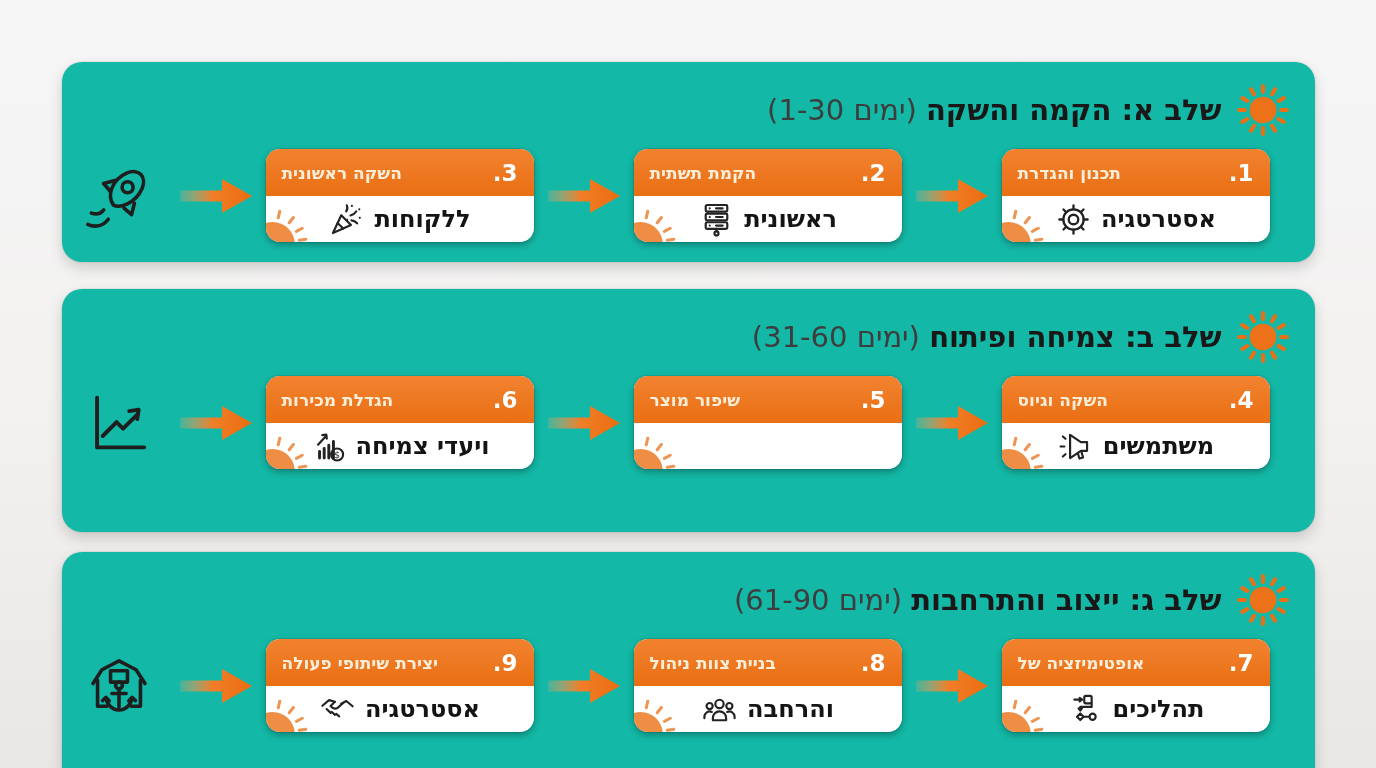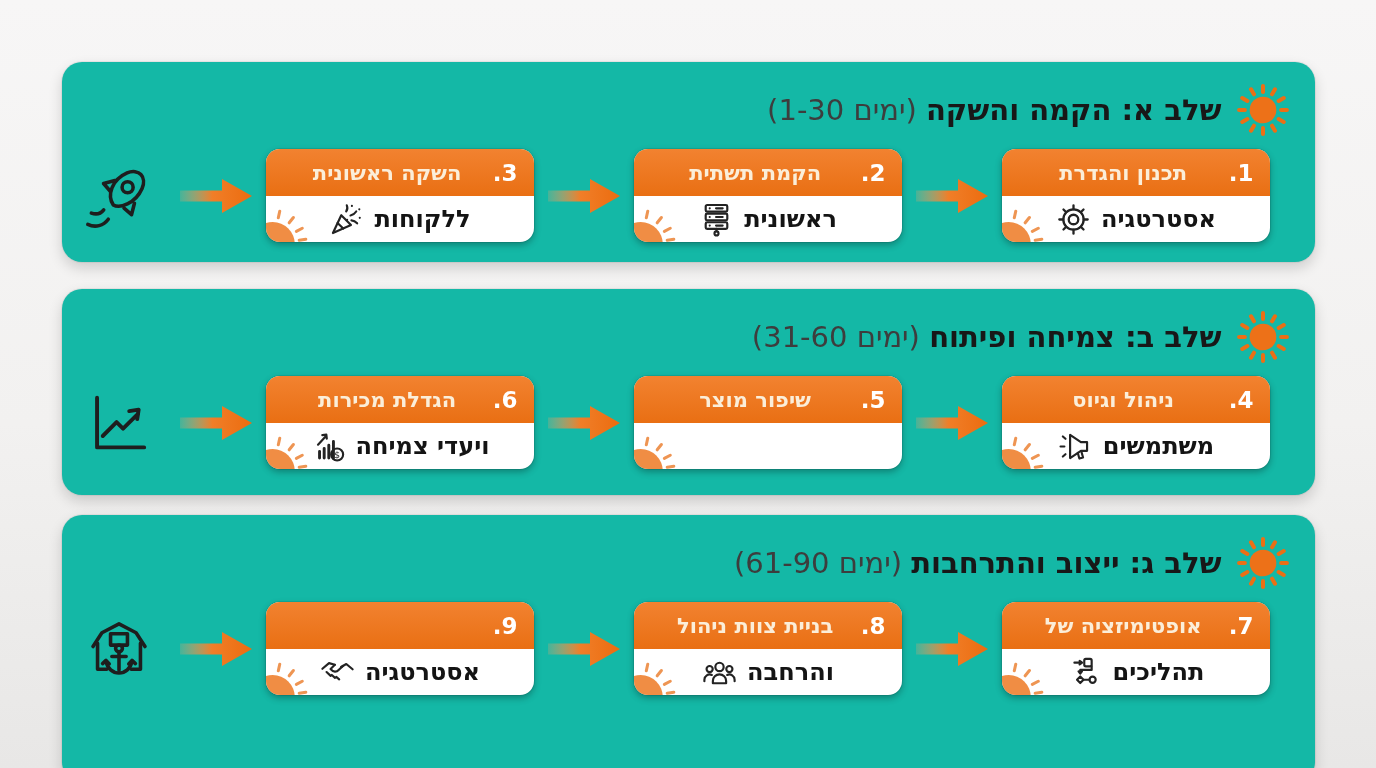--- a/index.html
+++ b/index.html
@@ -7,21 +7,21 @@
     width:1376px;height:768px;overflow:hidden;
     background:linear-gradient(180deg,#f7f6f6 0%,#f2f1f0 55%,#e8e7e6 100%);
     font-family:"DejaVu Sans",sans-serif;
   }
   .wrap{padding-top:62px;}
   .panel{
     width:1253px;height:200px;margin:0 auto 27px auto;
     background:#14b8a6;border-radius:20px;position:relative;
     box-shadow:0 6px 14px rgba(0,0,0,.16),0 0 0 1px rgba(0,0,0,.05);
   }
-  .panel.p2{height:206px;margin-bottom:20px;}
+  .panel.p2{height:243px;margin-bottom:20px;}
   .panel.p3{height:267px;}
   .phase-head{
     position:absolute;top:19px;right:23px;
     display:flex;direction:rtl;align-items:center;gap:12px;white-space:nowrap;
   }
   .sun{width:58px;height:58px;flex:0 0 auto;}
   .phase-title{font-size:29px;color:#222;}
   .pt-bold{font-weight:700;color:#181818;}
   .pt-days{font-weight:400;color:#3d3d3d;}
   .steps-row{
@@ -31,21 +31,21 @@
   .card{
     width:268px;height:93px;border-radius:14px;background:#fff;
     position:relative;overflow:hidden;flex:0 0 auto;
     box-shadow:0 3px 7px rgba(0,0,0,.30),0 0 0 1px rgba(0,0,0,.08);
   }
   .card-head{
     height:47px;background:linear-gradient(180deg,#F28230,#E96F13);
     display:flex;direction:rtl;align-items:center;padding:0 16px;
   }
   .num{font-weight:700;font-size:23px;color:#ffffff;}
-  .head-txt{flex:1;text-align:center;font-size:21px;font-weight:600;color:#FBEED9;}
+  .head-txt{flex:1;text-align:left;font-size:17px;font-weight:600;color:#FBEED9;}
   .card-body{
     height:46px;display:flex;direction:rtl;align-items:center;
     justify-content:center;gap:9px;
   }
   .body-txt{font-size:24px;font-weight:600;color:#141414;}
   .step-icon{width:37px;height:37px;flex:0 0 auto;}
   .corner-sun{position:absolute;left:0;bottom:0;width:46px;height:42px;}
   .arrow{width:76px;height:46px;flex:0 0 auto;}
   .side-icon{width:78px;height:78px;flex:0 0 auto;margin-right:8px;}
   .defs-holder{position:absolute;width:0;height:0;overflow:hidden;}
@@ -278,21 +278,21 @@
         </svg>
       <div class="phase-title">
         <span class="pt-bold">שלב ב: צמיחה ופיתוח</span>
         <span class="pt-days">(ימים 31-60)</span>
       </div>
     </div>
     <div class="steps-row">
       <div class="card">
         <div class="card-head">
           <span class="num">4.</span>
-          <span class="head-txt">ניהול וגיוס</span>
+          <span class="head-txt">השקה וגיוס</span>
         </div>
         <div class="card-body">
           <span class="body-txt">משתמשים</span>
           <svg class="step-icon">
               <use href="#icon-megaphone"></use>
             </svg>
         </div>
         <svg class="corner-sun">
             <use href="#icon-corner-sun"></use>
           </svg>
@@ -379,20 +379,21 @@
         <svg class="corner-sun">
             <use href="#icon-corner-sun"></use>
           </svg>
       </div>
       <svg class="arrow">
           <use href="#icon-arrow"></use>
         </svg>
       <div class="card">
         <div class="card-head">
           <span class="num">9.</span>
+          <span class="head-txt">יצירת שיתופי פעולה</span>
         </div>
         <div class="card-body">
           <span class="body-txt">אסטרטגיה</span>
           <svg class="step-icon">
               <use href="#icon-handshake"></use>
             </svg>
         </div>
         <svg class="corner-sun">
             <use href="#icon-corner-sun"></use>
           </svg>

